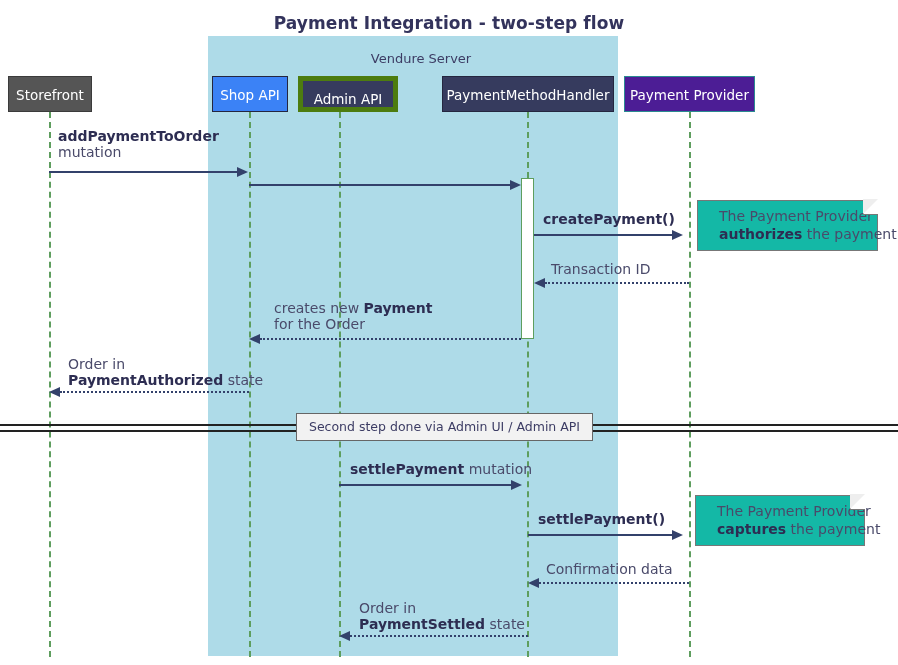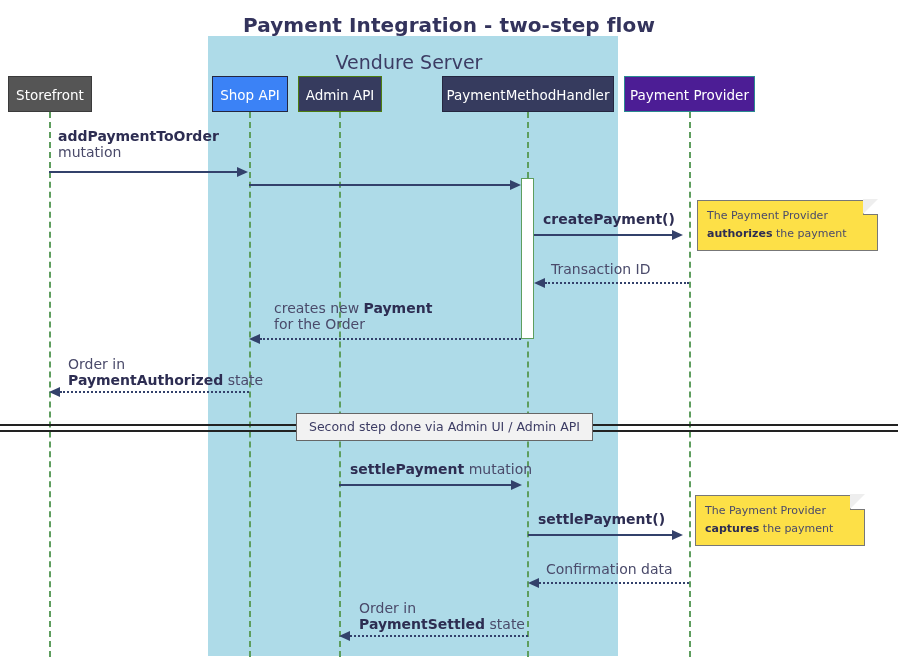--- a/index.html
+++ b/index.html
@@ -17,41 +17,41 @@
     background: #ffffff;
     overflow: hidden;
   }
   
   .diagram-title {
     position: absolute;
     left: 0;
     top: 13px;
     width: 898px;
     text-align: center;
-    font-size: 20px;
+    font-size: 17px;
     font-weight: bold;
     color: #33335c;
     letter-spacing: 0.1px;
   }
   
   .group-box {
     position: absolute;
     left: 208px;
     top: 36px;
     width: 410px;
     height: 620px;
     background: #aedbe8;
   }
   .group-label {
     position: absolute;
-    left: 204px;
+    left: 216px;
     top: 51px;
     width: 410px;
     text-align: center;
-    font-size: 19px;
+    font-size: 13px;
     color: #3c3c64;
   }
   
   .participant {
     position: absolute;
     height: 36px;
     line-height: 36px;
     text-align: center;
     color: #ffffff;
     font-size: 13.5px;
@@ -62,23 +62,23 @@
     left: 8px; top: 76px; width: 84px;
     background: #555555;
     border: 1px solid #3b3b3b;
   }
   .p-shopapi {
     left: 212px; top: 76px; width: 76px;
     background: #3b82f6;
     border: 1px solid #24263f;
   }
   .p-adminapi {
-    left: 298px; top: 76px; width: 84px;
+    left: 298px; top: 76px; width: 100px;
     background: #363b5e;
-    border: 1px solid #4d7c0f;
+    border: 5px solid #4d7c0f;
   }
   .p-pmh {
     left: 442px; top: 76px; width: 172px;
     background: #363b5e;
     border: 1px solid #24263f;
   }
   .p-provider {
     left: 624px; top: 76px; width: 131px;
     background: #4c1d95;
     border: 1px solid #2b8a91;
@@ -137,26 +137,26 @@
     line-height: 16px;
     white-space: nowrap;
   }
   .msg-label b {
     color: #2d2d52;
     font-weight: bold;
   }
   
   .note {
     position: absolute;
-    background: #fde047;
+    background: #14b8a6;
     border: 1px solid #777777;
-    font-size: 11px;
+    font-size: 14px;
     line-height: 18px;
     color: #4a4a6a;
-    padding: 6px 9px 7px 9px;
+    padding: 6px 9px 7px 21px;
     box-sizing: border-box;
     white-space: nowrap;
   }
   .note b { color: #2d2d52; font-weight: bold; }
   .note .fold {
     position: absolute;
     top: -1px; right: -1px;
     width: 14px; height: 14px;
     background: #ffffff;
     border-left: 1px solid #777777;

